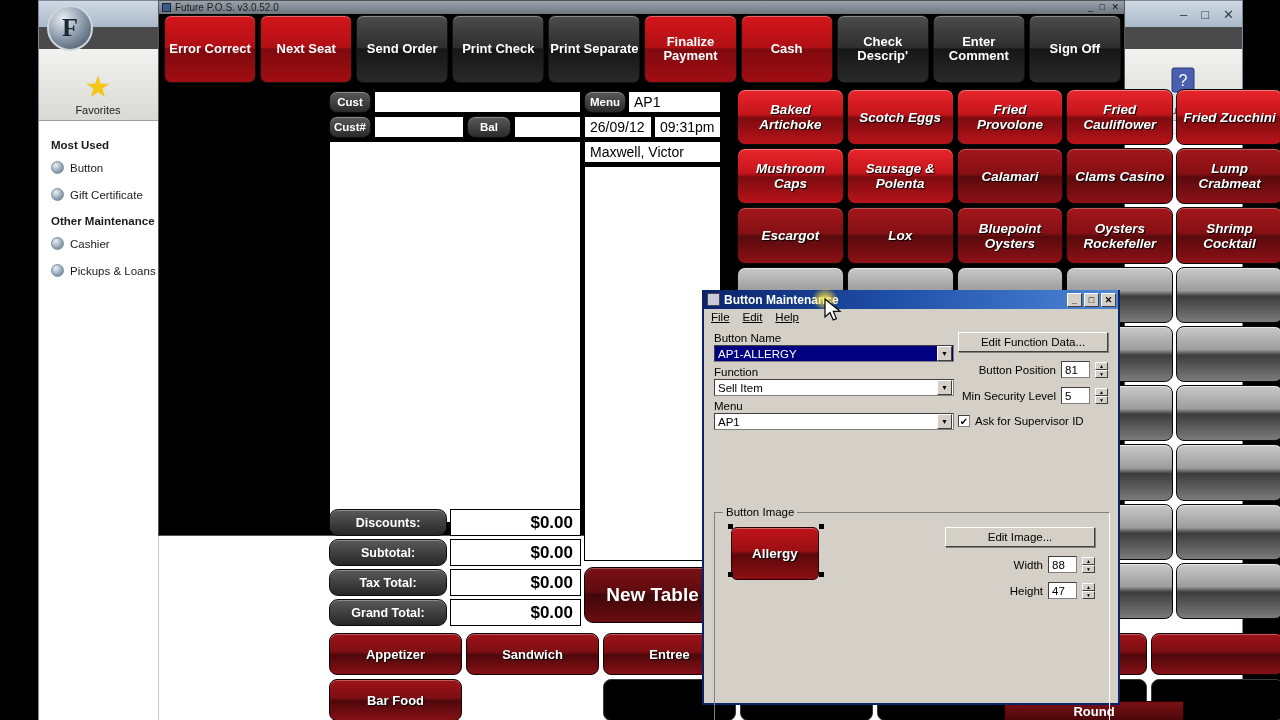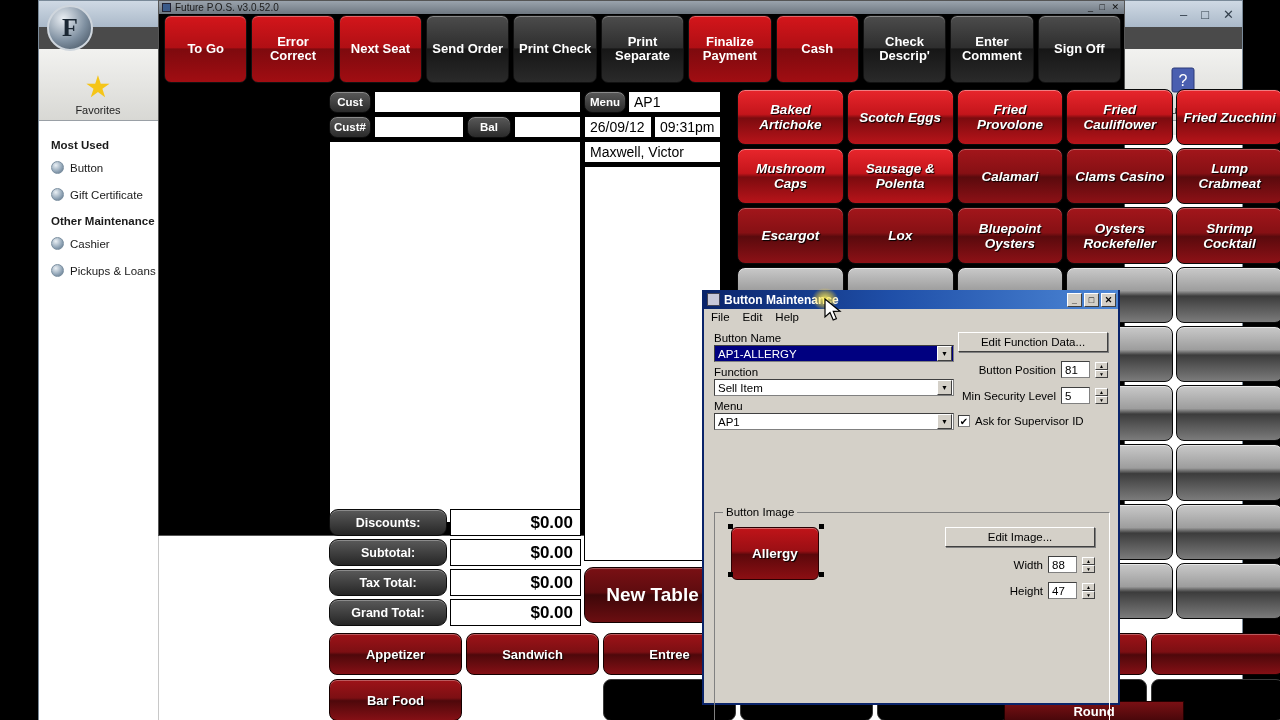--- a/index.html
+++ b/index.html
@@ -185,21 +185,21 @@
     display:flex; align-items:center; padding:0 2px 0 3px; color:#fff;
     font-weight:bold; font-size:12px;
   }
   .dlg-ticon { width:13px;height:13px;margin-right:4px;background:#c8c8d8;border:1px solid #445; flex:none;}
   .dlg-tspace { flex:1; }
   .dlg-wbtn {
     width:15px;height:14px;margin-left:2px;background:#d4d0c8;
     border:1px solid #fff; border-right-color:#404040; border-bottom-color:#404040;
     color:#000; font-size:9px; display:flex;align-items:center;justify-content:center;
   }
-  .dlg-menubar { height:17px; display:flex; gap:13px; padding:2px 0 0 7px; font-size:11.5px; }
+  .dlg-menubar { height:17px; display:flex; gap:13px; padding:2px 0 0 7px; font-size:11.5px;text-decoration:underline; }
   .dlg-menubar span { cursor:default; }
   .dlg-body { position:relative; padding: 6px 10px; }
 
   .lbl { font-size:11.5px; margin-bottom:1px; }
   .combo {
     height:17px; border:1px solid #808080; border-top-color:#404040; border-left-color:#404040;
     background:#fff; display:flex; align-items:center; position:relative; margin-bottom:4px;
   }
   .combo .cv { padding-left:3px; font-size:11.5px; flex:1; }
   .combo.sel { background:#000080; }
@@ -336,21 +336,20 @@
 </div>
 
 <div class="pos">
   <div class="pos-title">
     <span class="pos-title-icon"></span>
     <span>Future P.O.S. v3.0.52.0</span>
     <span class="wb">_ □ ✕</span>
   </div>
 
   <div class="toolbar">
-    <div class="tbtn red">To Go</div>
     <div class="tbtn red">Error Correct</div>
     <div class="tbtn red">Next Seat</div>
     <div class="tbtn dark">Send Order</div>
     <div class="tbtn dark">Print Check</div>
     <div class="tbtn dark">Print Separate</div>
     <div class="tbtn red">Finalize Payment</div>
     <div class="tbtn red">Cash</div>
     <div class="tbtn dark">Check Descrip'</div>
     <div class="tbtn dark">Enter Comment</div>
     <div class="tbtn dark">Sign Off</div>

